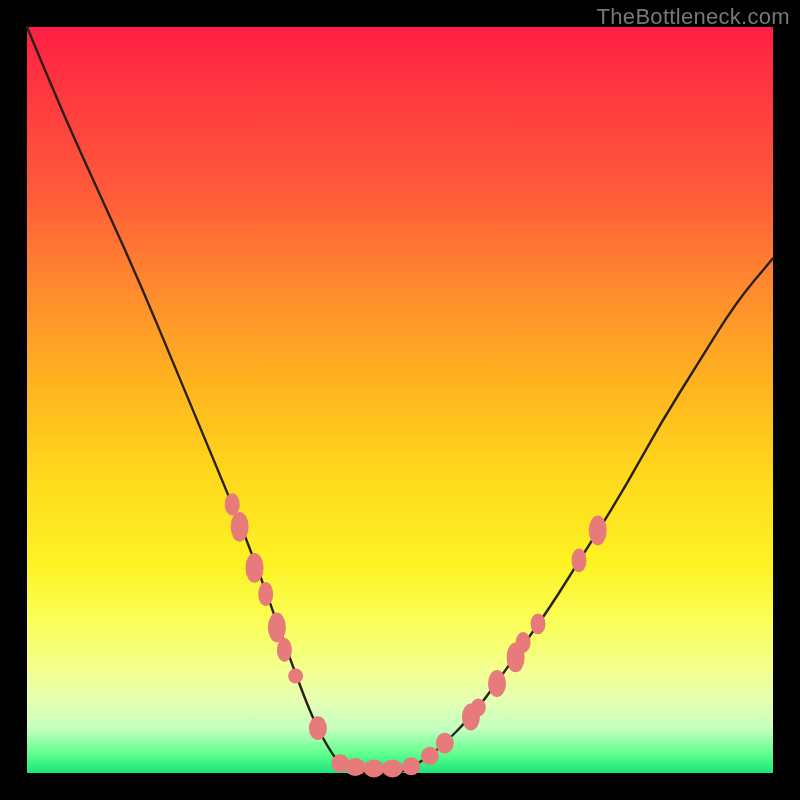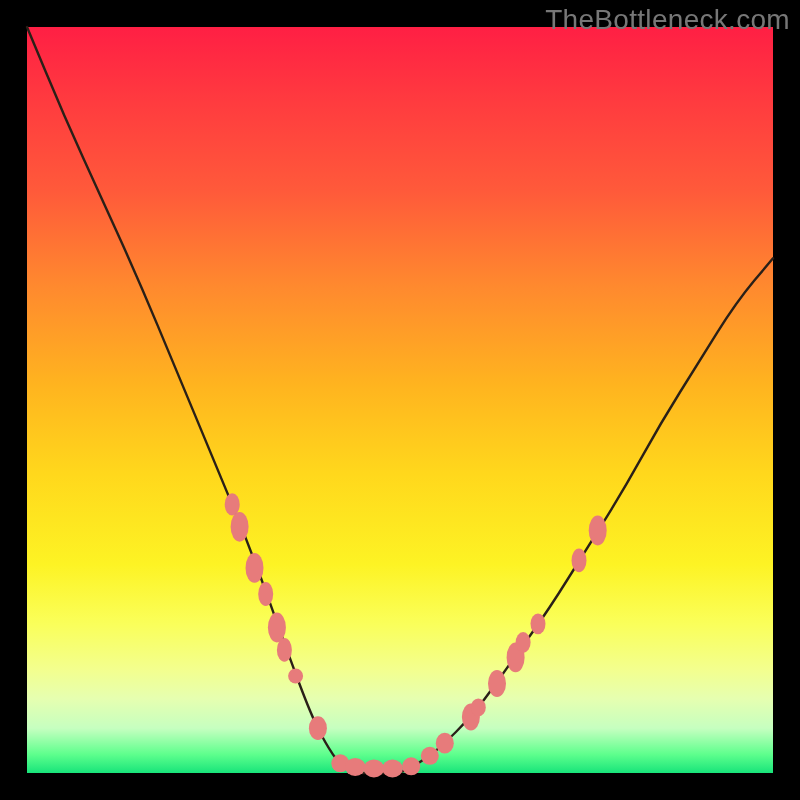--- a/index.html
+++ b/index.html
@@ -38,21 +38,21 @@
       #e6ffb0 90%,
       #c6ffc0 94%,
       #5eff8d 97.5%,
       #18e47a 100%);
   }
   .watermark {
     position: absolute;
     top: 4px;
     right: 10px;
     color: #777;
-    font-size: 28px;
+    font-size: 22px;
     letter-spacing: 0.3px;
     font-weight: 500;
   }
   svg.overlay {
     position: absolute;
     top: 27px;
     left: 27px;
     width: 746px;
     height: 746px;
     overflow: visible;

